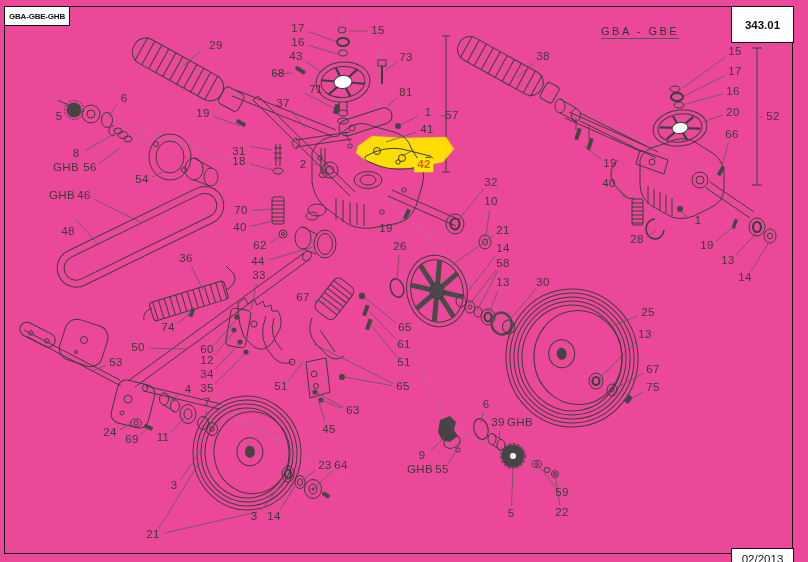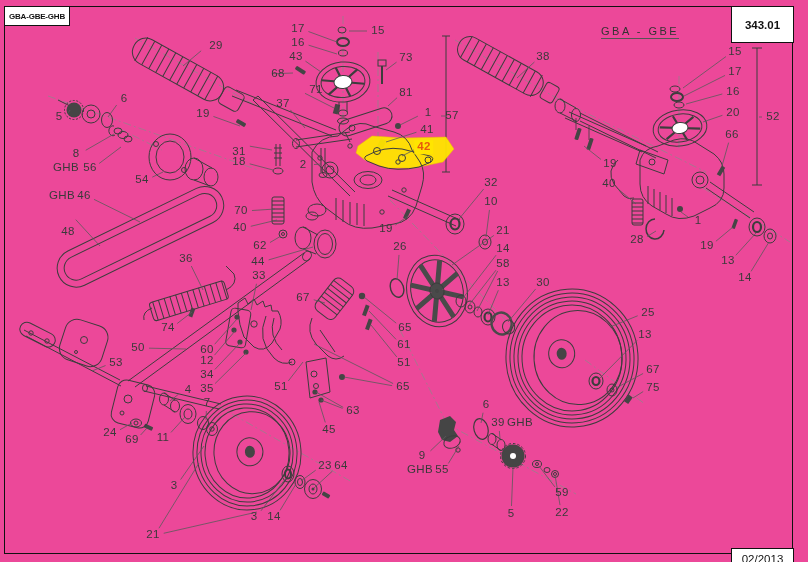--- a/index.html
+++ b/index.html
@@ -507,21 +507,21 @@
       <span class="part-label" style="left: 378px; top: 31px;">15</span>
       <span class="part-label" style="left: 298px; top: 43px;">16</span>
       <span class="part-label" style="left: 296px; top: 57px;">43</span>
       <span class="part-label" style="left: 406px; top: 58px;">73</span>
       <span class="part-label" style="left: 295px; top: 90px; margin-left: 21px;">71</span>
       <span class="part-label" style="left: 283px; top: 104px;">37</span>
       <span class="part-label" style="left: 406px; top: 93px;">81</span>
       <span class="part-label" style="left: 428px; top: 113px;">1</span>
       <span class="part-label" style="left: 452px; top: 116px;">57</span>
       <span class="part-label" style="left: 427px; top: 130px;">41</span>
-      <span class="part-label hl" style="left: 424px; top: 147px;">42</span>
+      <span class="part-label hl" style="left: 424px; top: 165px;">42</span>
       <span class="part-label" style="left: 303px; top: 165px;">2</span>
       <span class="part-label" style="left: 59px; top: 117px;">5</span>
       <span class="part-label" style="left: 124px; top: 99px;">6</span>
       <span class="part-label" style="left: 203px; top: 114px;">19</span>
       <span class="part-label" style="left: 76px; top: 154px;">8</span>
       <span class="part-label" style="left: 66px; top: 168px;">GHB</span>
       <span class="part-label" style="left: 90px; top: 168px;">56</span>
       <span class="part-label" style="left: 239px; top: 145px; margin-top: 7px;">31</span>
       <span class="part-label" style="left: 239px; top: 162px;">18</span>
       <span class="part-label" style="left: 142px; top: 180px;">54</span>

